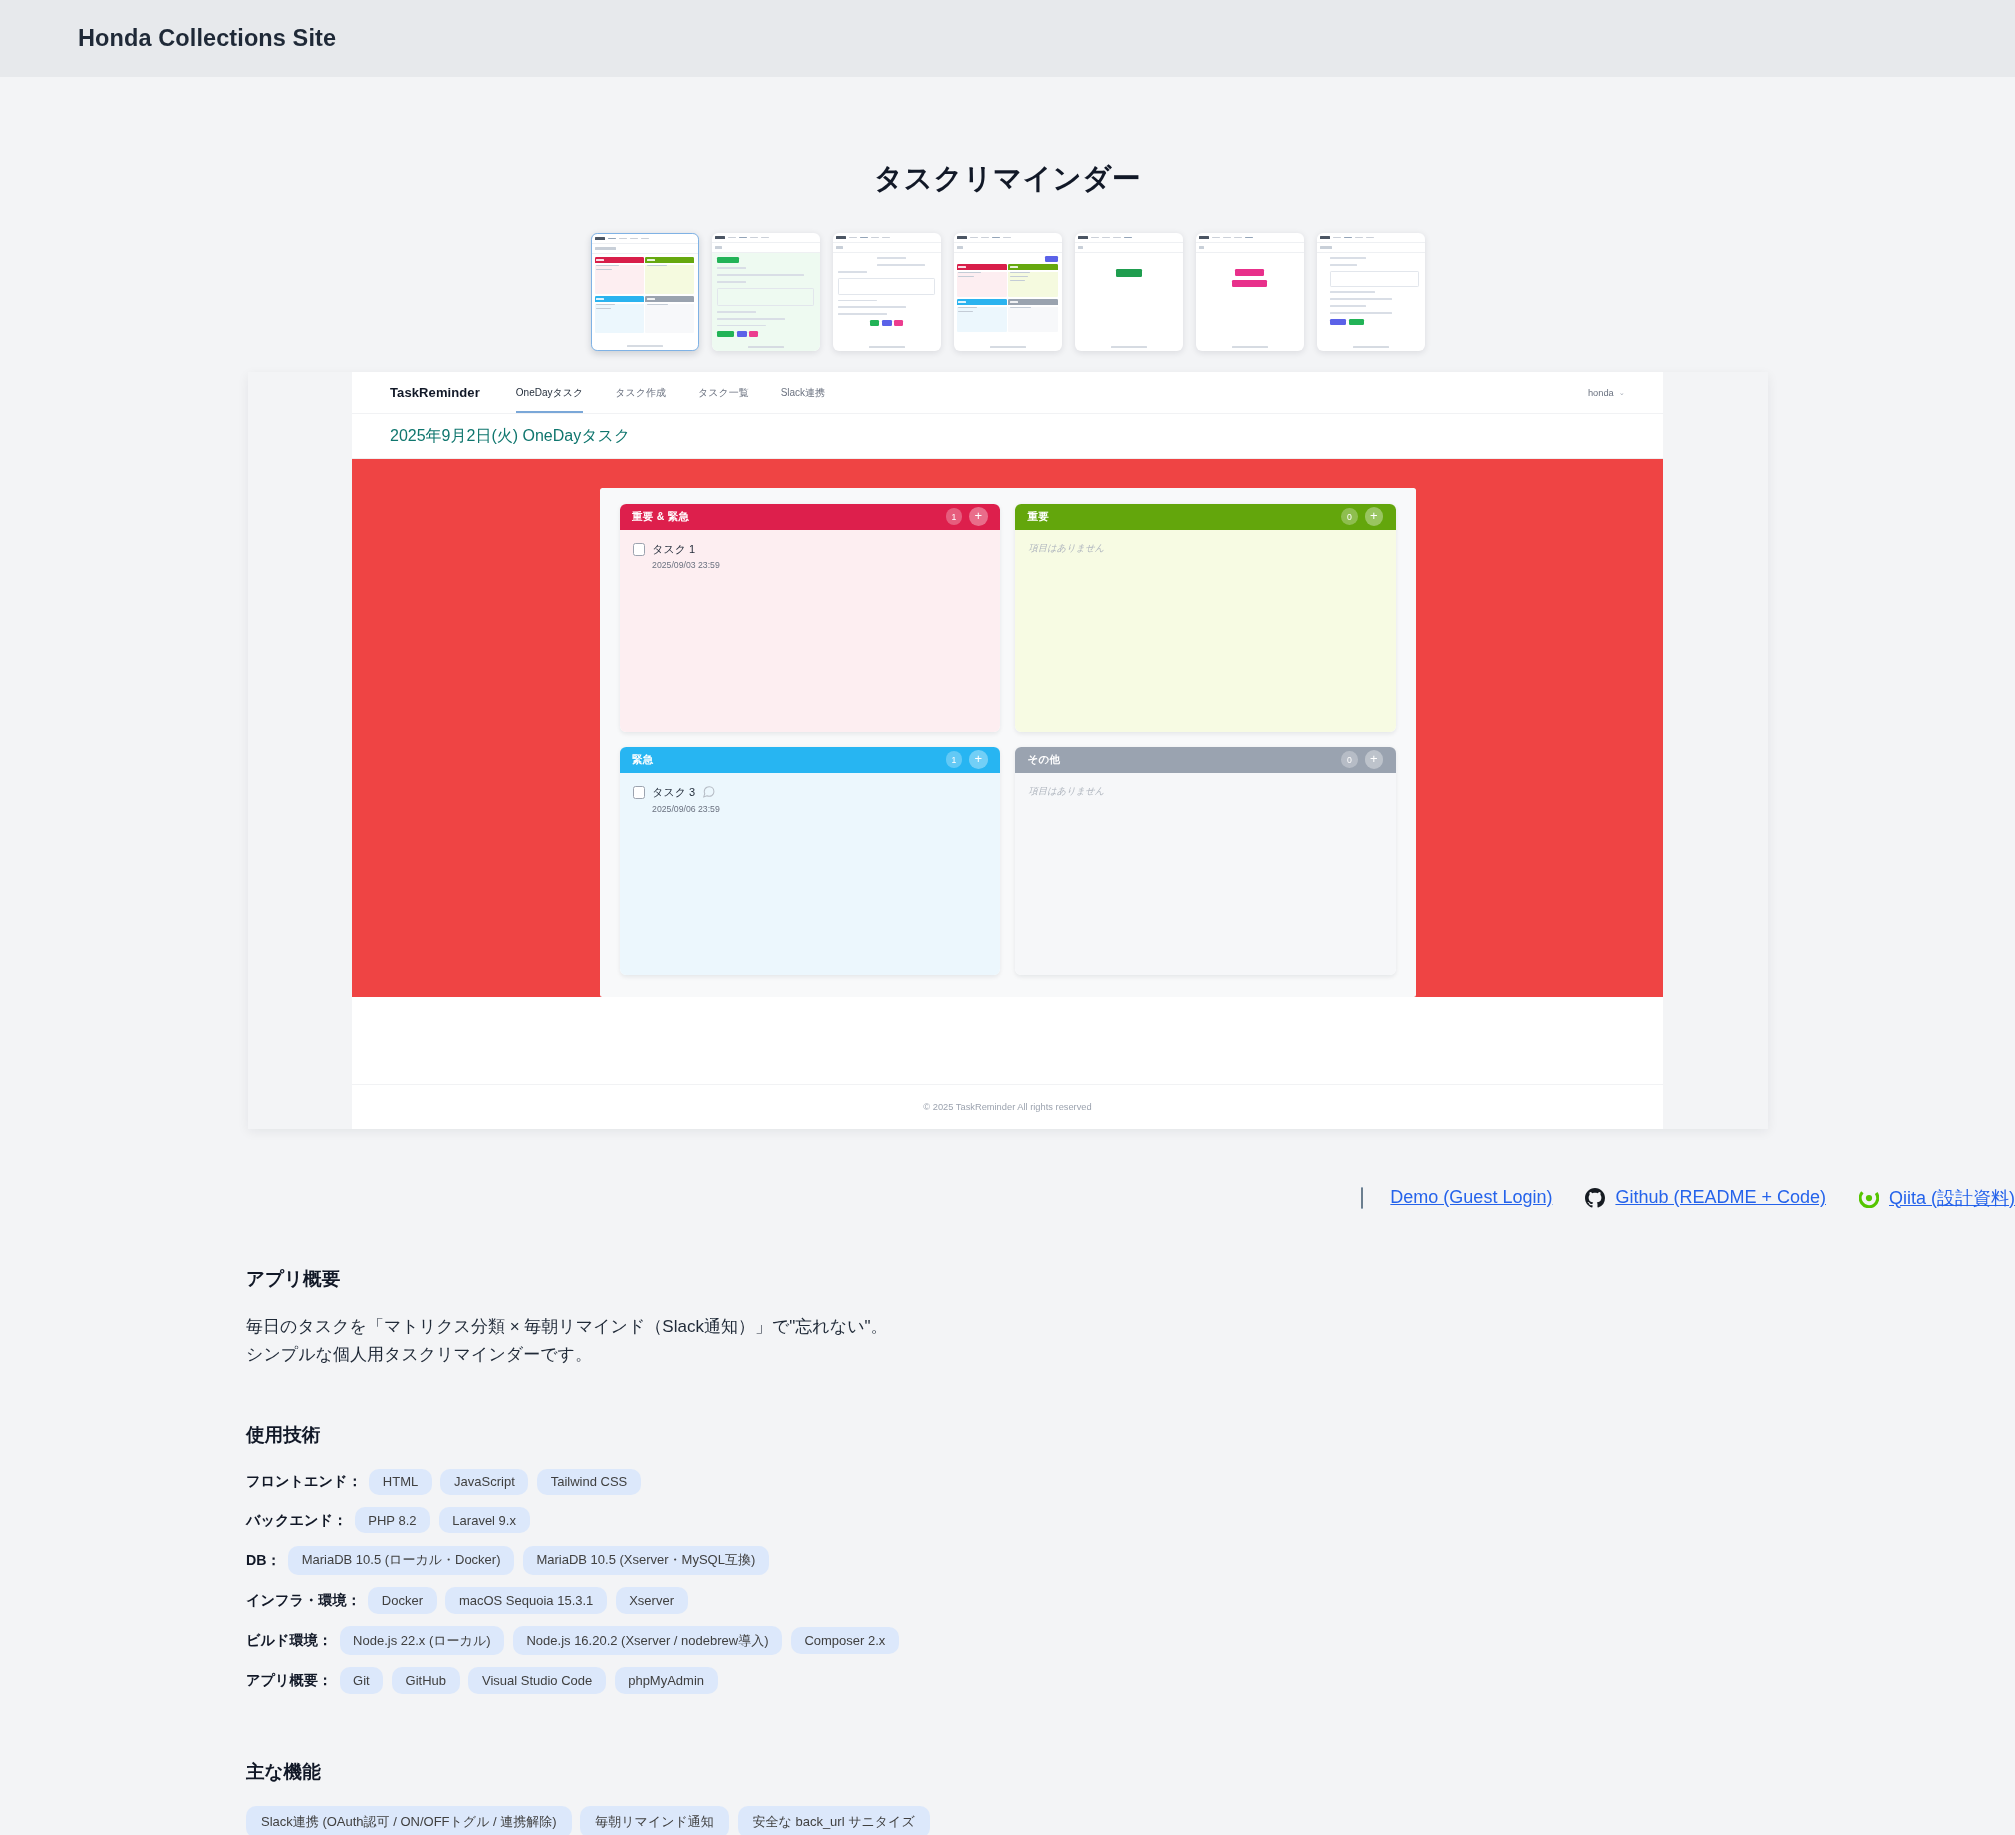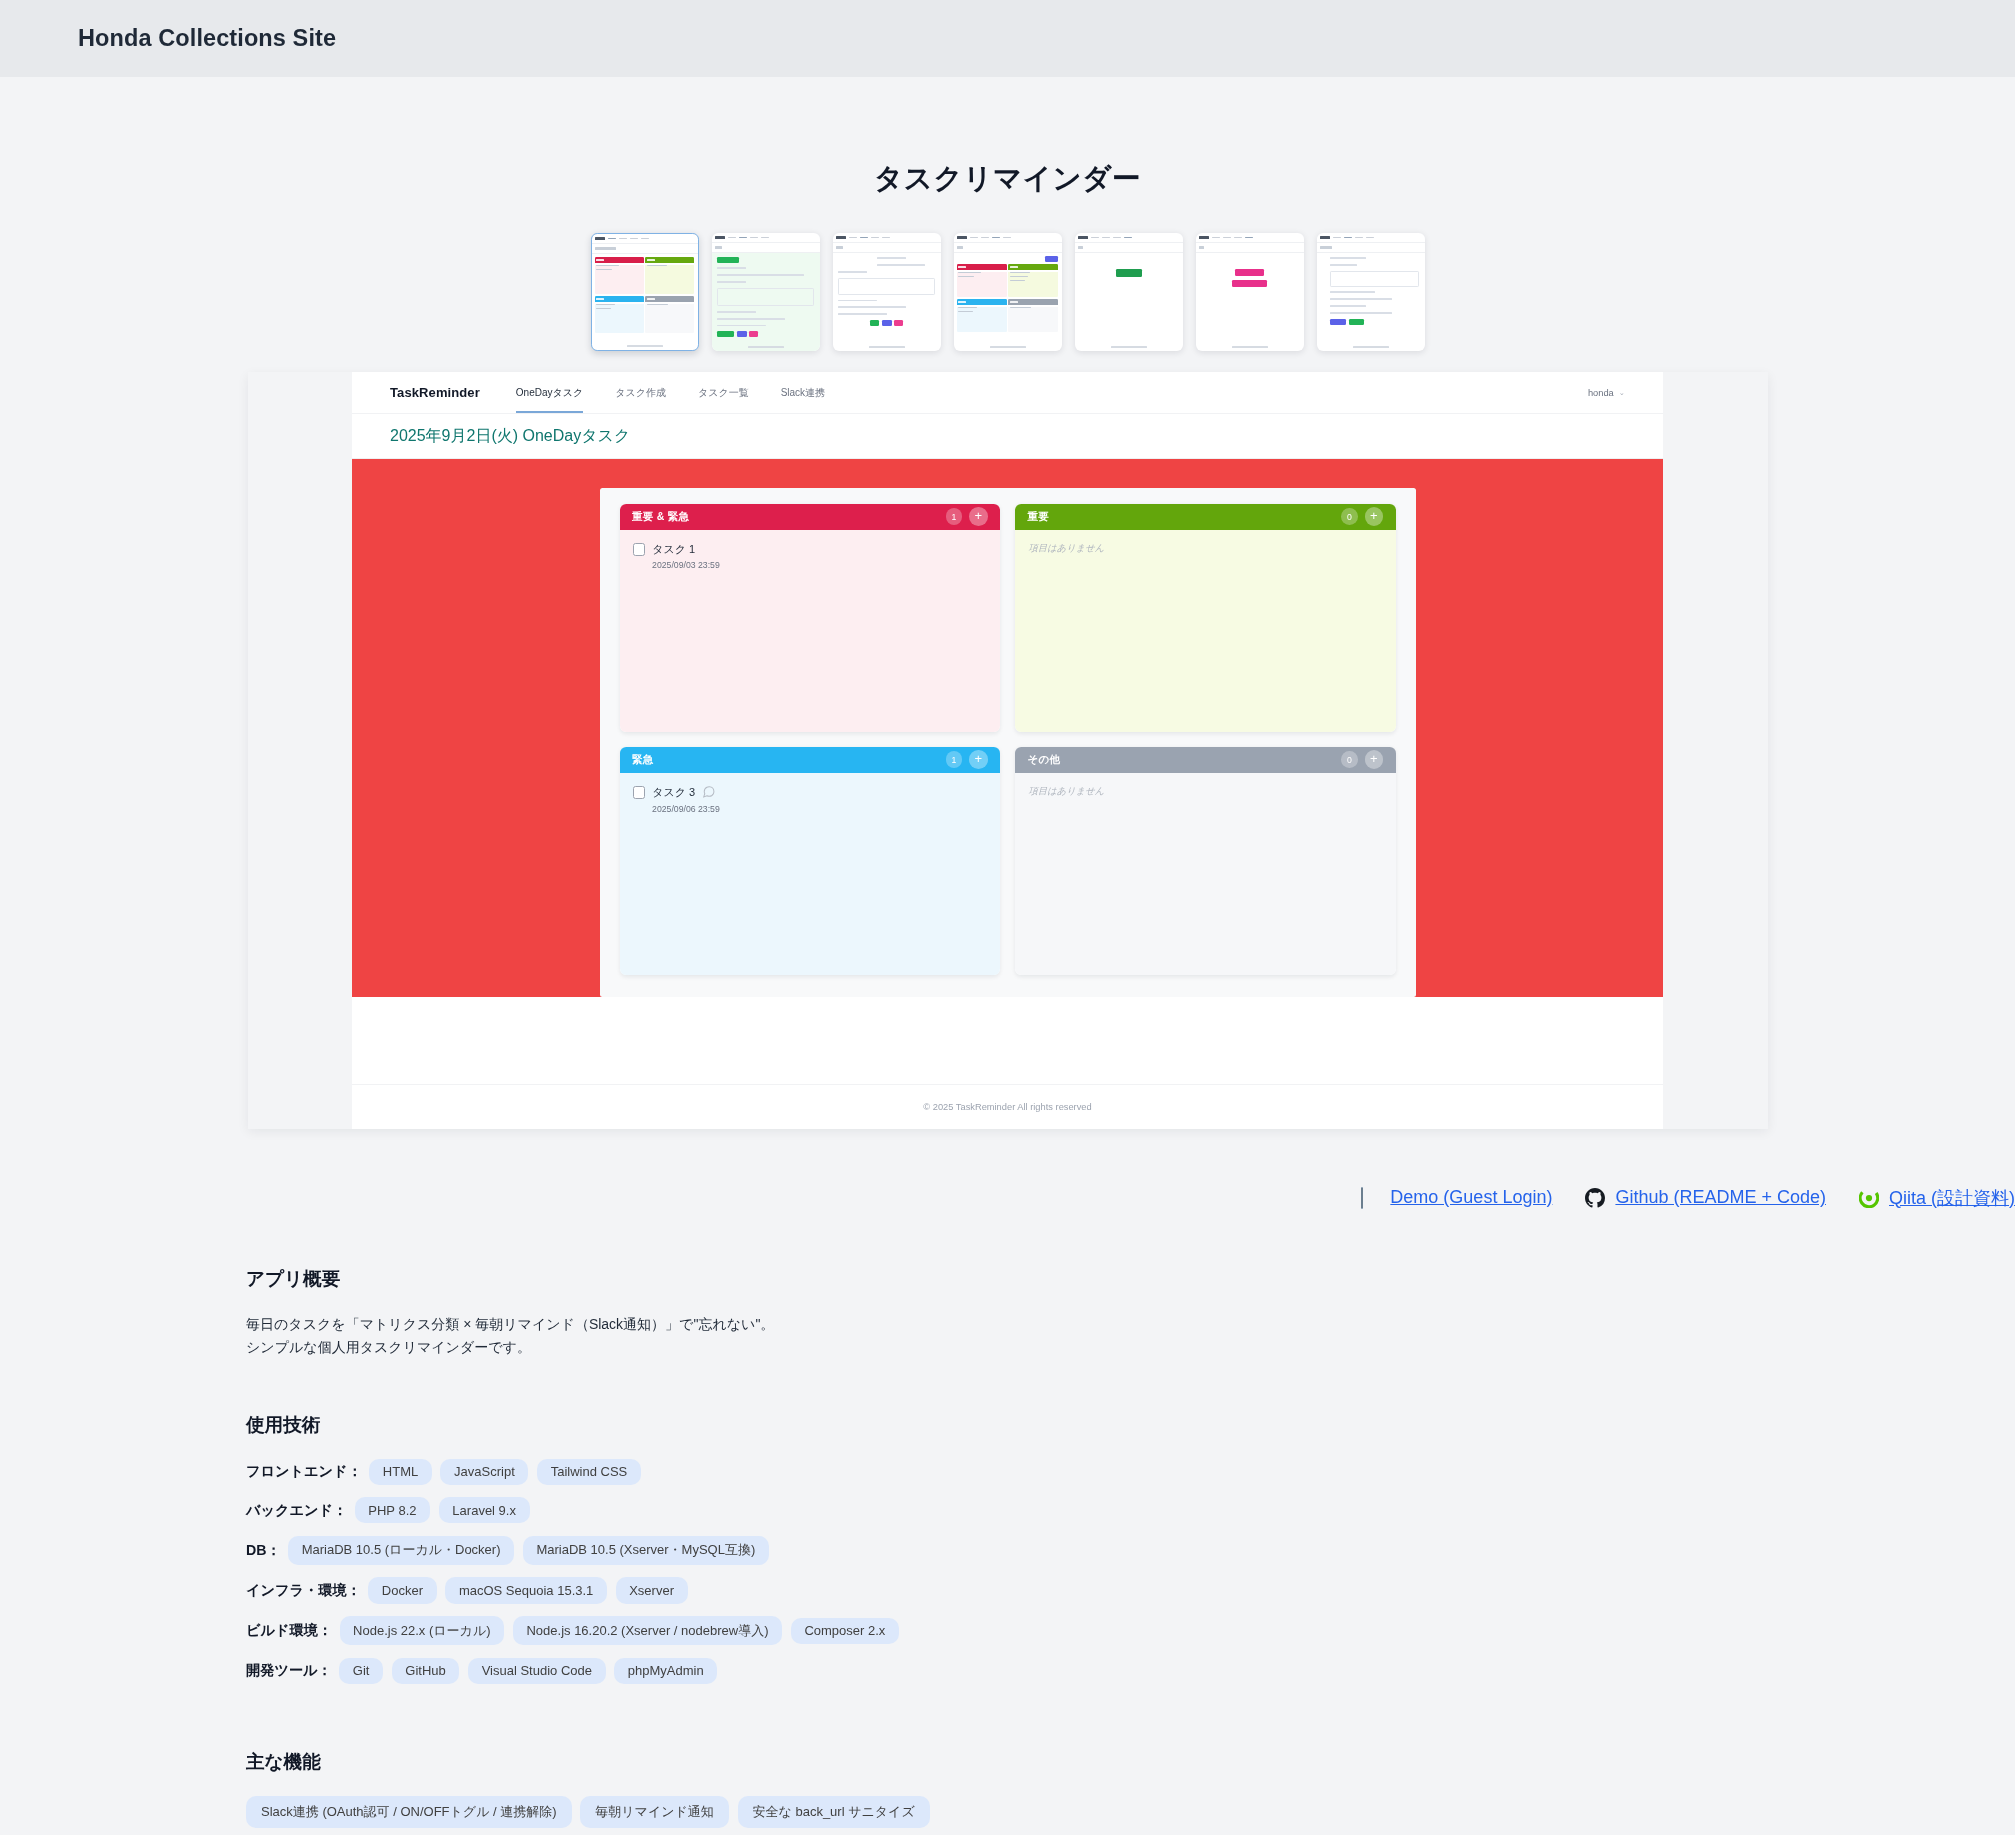--- a/index.html
+++ b/index.html
@@ -238,21 +238,21 @@
   
   .content {
     max-width: 2015px;
     padding: 0 246px;
     margin-top: 56px;
   }
   .sec-title {
     font-size: 18.6px; font-weight: bold; color:#111827;
     margin-bottom: 21px;
   }
-  .sec-para { font-size: 14px; color:#1f2937; line-height: 1.65; }
+  .sec-para { font-size: 17px; color:#1f2937; line-height: 1.65; }
   .sec-gap { height: 53px; }
 
   .tech-row { display:flex; align-items:center; margin-bottom: 12.4px; flex-wrap: wrap; }
   .tech-label {
     font-size: 14.2px; font-weight: bold; color:#111827;
     margin-right: 7.4px; white-space: nowrap;
   }
   .pill {
     display:inline-flex; align-items:center;
     background:#dce8fb; color:#404040;
@@ -694,21 +694,21 @@
       </div>
 
       <div class="tech-row">
         <span class="tech-label">ビルド環境：</span>
         <span class="pill">Node.js 22.x (ローカル)</span>
         <span class="pill">Node.js 16.20.2 (Xserver / nodebrew導入)</span>
         <span class="pill">Composer 2.x</span>
       </div>
 
       <div class="tech-row">
-        <span class="tech-label">開発ツール：</span>
+        <span class="tech-label">アプリ概要：</span>
         <span class="pill">Git</span>
         <span class="pill">GitHub</span>
         <span class="pill">Visual Studio Code</span>
         <span class="pill">phpMyAdmin</span>
       </div>
     </section>
 
     <div class="sec-gap"></div>
 
     <section>

